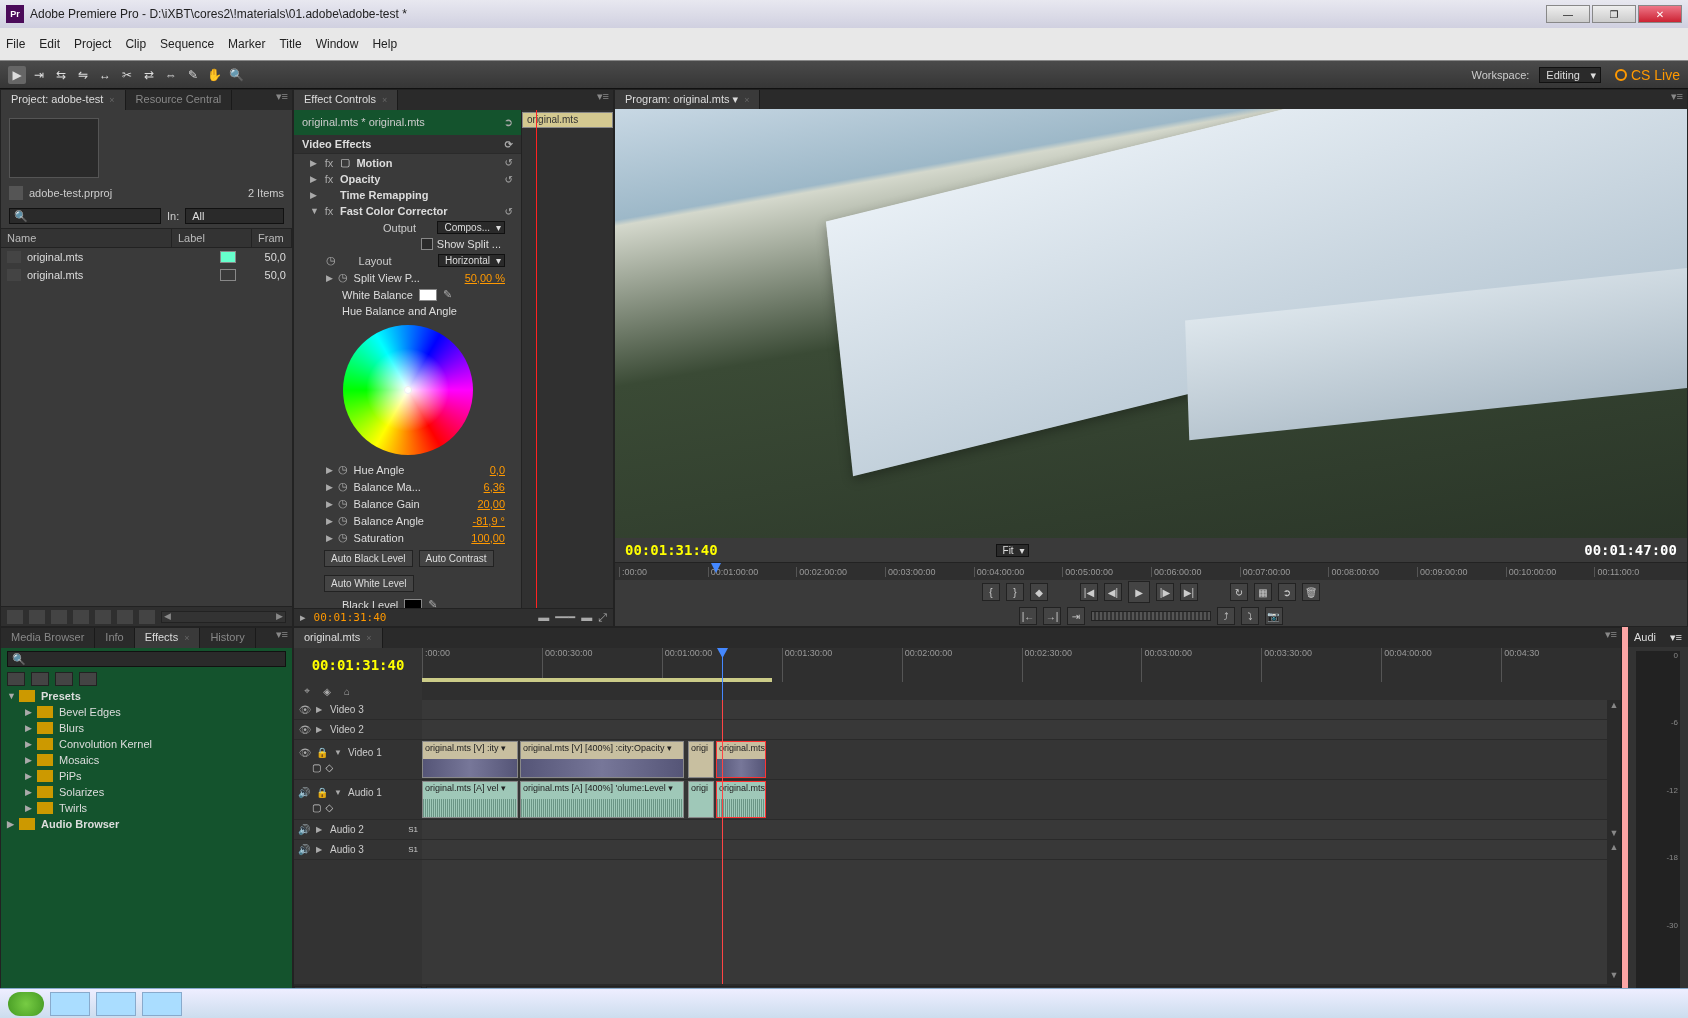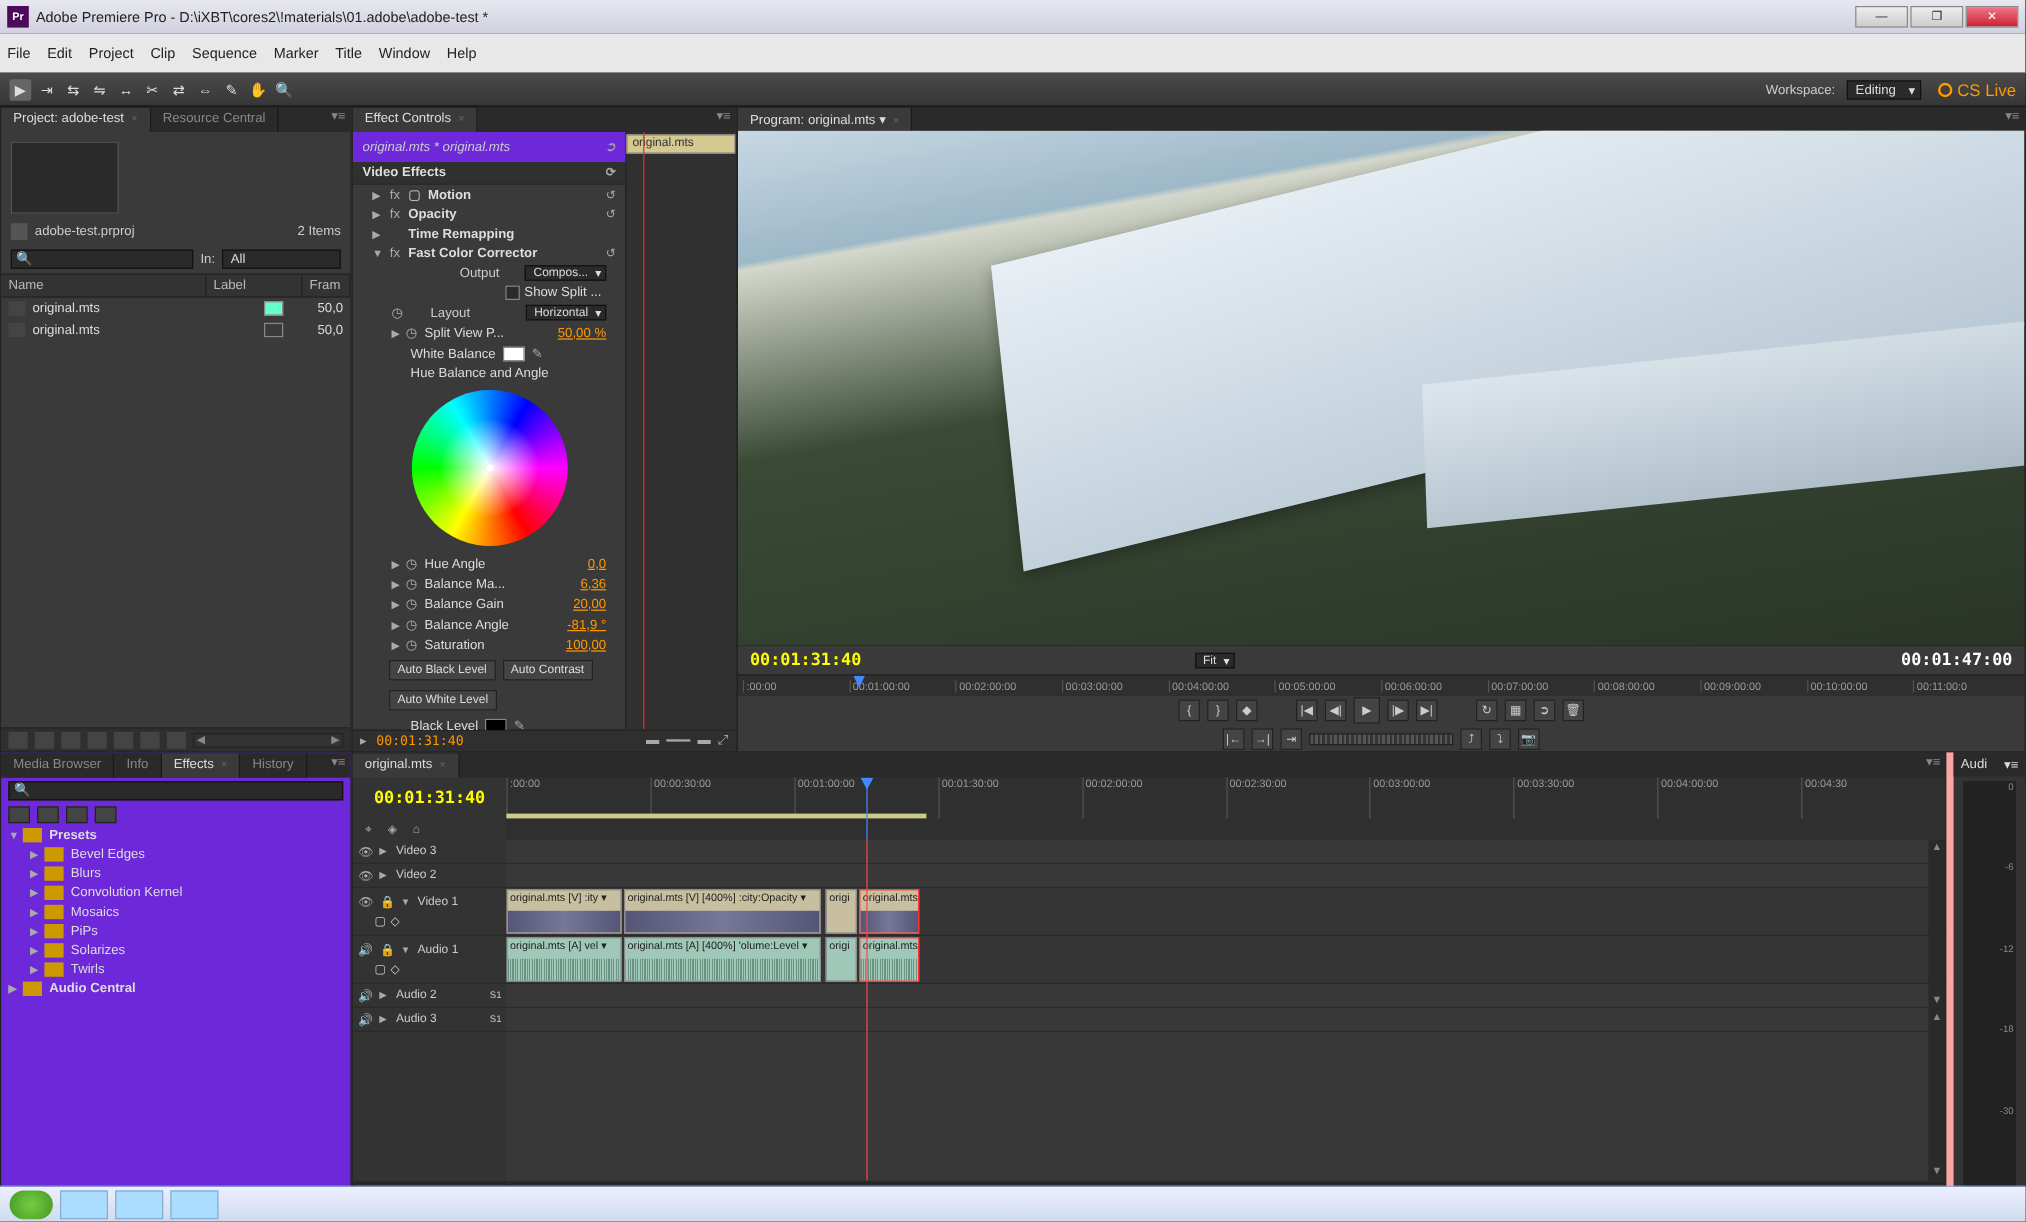--- a/index.html
+++ b/index.html
@@ -48,21 +48,21 @@
 .proj-row .lbl.teal{background:#6fc;}
 .proj-row .nm{flex:1;color:#ddd;}
 .proj-row .fr{width:40px;color:#ddd;text-align:right;}
 .proj-tools{height:20px;background:#2f2f2f;display:flex;align-items:center;gap:6px;padding:0 6px;border-top:1px solid #222;}
 .proj-tools .ti{width:16px;height:14px;background:#444;}
 .proj-tools .hs{flex:1;height:12px;background:#333;border:1px solid #222;position:relative;}
 .proj-tools .hs::before{content:"◀";position:absolute;left:2px;top:-1px;color:#888;font-size:9px;}
 .proj-tools .hs::after{content:"▶";position:absolute;right:2px;top:-1px;color:#888;font-size:9px;}
 
 
-.ec-header{padding:6px 8px;background:#6d28d9;color:#ccc;display:flex;align-items:flex-end;font-size:11px;font-style:italic;}
+.ec-header{padding:6px 8px;background:#14532d;color:#ccc;display:flex;align-items:flex-start;font-size:11px;}
 .ec-section{display:flex;align-items:center;padding:3px 8px;background:#303030;color:#ddd;font-weight:bold;font-size:11px;border-bottom:1px solid #2a2a2a;}
 .ec-section .kf{margin-left:auto;color:#aaa;font-size:10px;}
 .ec-row{display:flex;align-items:center;padding:2px 8px 2px 16px;color:#ddd;font-size:11px;}
 .ec-row .tw{width:12px;color:#aaa;font-size:9px;}
 .ec-row .fx{width:14px;color:#aaa;margin-right:4px;text-align:center;}
 .ec-row .nm{flex:0 0 auto;}
 .ec-row.bold .nm{font-weight:bold;}
 .ec-row .kf{margin-left:auto;color:#aaa;font-size:10px;}
 .ec-ind{padding-left:32px;}
 .ec-ind2{padding-left:48px;}
@@ -150,21 +150,21 @@
 .tl-hscroll .sb::before{content:"◀";position:absolute;left:2px;color:#888;font-size:9px;}
 .tl-hscroll .sb::after{content:"▶";position:absolute;right:2px;color:#888;font-size:9px;}
 .tl-vscroll{position:absolute;right:0;top:0;bottom:0;width:14px;background:#2a2a2a;display:flex;flex-direction:column;}
 .tl-vscroll .arr{height:14px;text-align:center;color:#888;font-size:9px;}
 .tl-audio-meter{width:66px;background:#333;border-left:6px solid #fca5a5;display:flex;flex-direction:column;}
 .tl-audio-meter .amtab{height:20px;background:#2a2a2a;color:#ddd;padding:3px 6px;font-size:11px;display:flex;align-items:center;}
 .tl-audio-meter .meter{flex:1;background:#222;margin:4px 8px;position:relative;}
 .tl-audio-meter .scale{position:absolute;right:2px;top:0;bottom:0;display:flex;flex-direction:column;justify-content:space-between;color:#888;font-size:8px;text-align:right;}
 
 
-.ll{grid-column:1;grid-row:2;display:flex;flex-direction:column;border:1px solid #222;background:#6d28d9;}
+.ll{grid-column:1;grid-row:2;display:flex;flex-direction:column;border:1px solid #222;background:#14532d;}
 .fx-search{padding:3px 6px;}
 .fx-search input{width:100%;background:#2a2a2a;border:1px solid #111;color:#ddd;padding:1px 4px;font-size:11px;}
 .fx-icons{display:flex;gap:6px;padding:2px 6px;}
 .fx-icons .fi{width:18px;height:14px;background:#444;border:1px solid #222;}
 .fx-tree{flex:1;overflow:auto;position:relative;}
 .fx-item{display:flex;align-items:center;padding:2px 6px 2px 12px;color:#ddd;font-size:11px;}
 .fx-item .tw{width:12px;color:#aaa;font-size:9px;}
 .fx-item .folder{width:16px;height:12px;background:#c90;margin-right:6px;}
 .fx-item.h{font-weight:bold;padding-left:6px;}
 .fx-item.sub{padding-left:24px;}
@@ -520,21 +520,21 @@
           <span>Solarizes</span>
         </div>
       <div class="fx-item sub">
           <span class="tw">▶</span>
           <div class="folder"></div>
           <span>Twirls</span>
         </div>
       <div class="fx-item h">
           <span class="tw">▶</span>
           <div class="folder"></div>
-          <span>Audio Central</span>
+          <span>Audio Browser</span>
         </div>
     </div>
   </div>
 
   <div class="timeline">
     <div class="tl-main">
       <div class="tl-tabbar tabbar">
         <div class="tab active"><span>original.mts</span><span class="x">×</span></div>
         <div class="pmenu">▾≡</div>
       </div>

